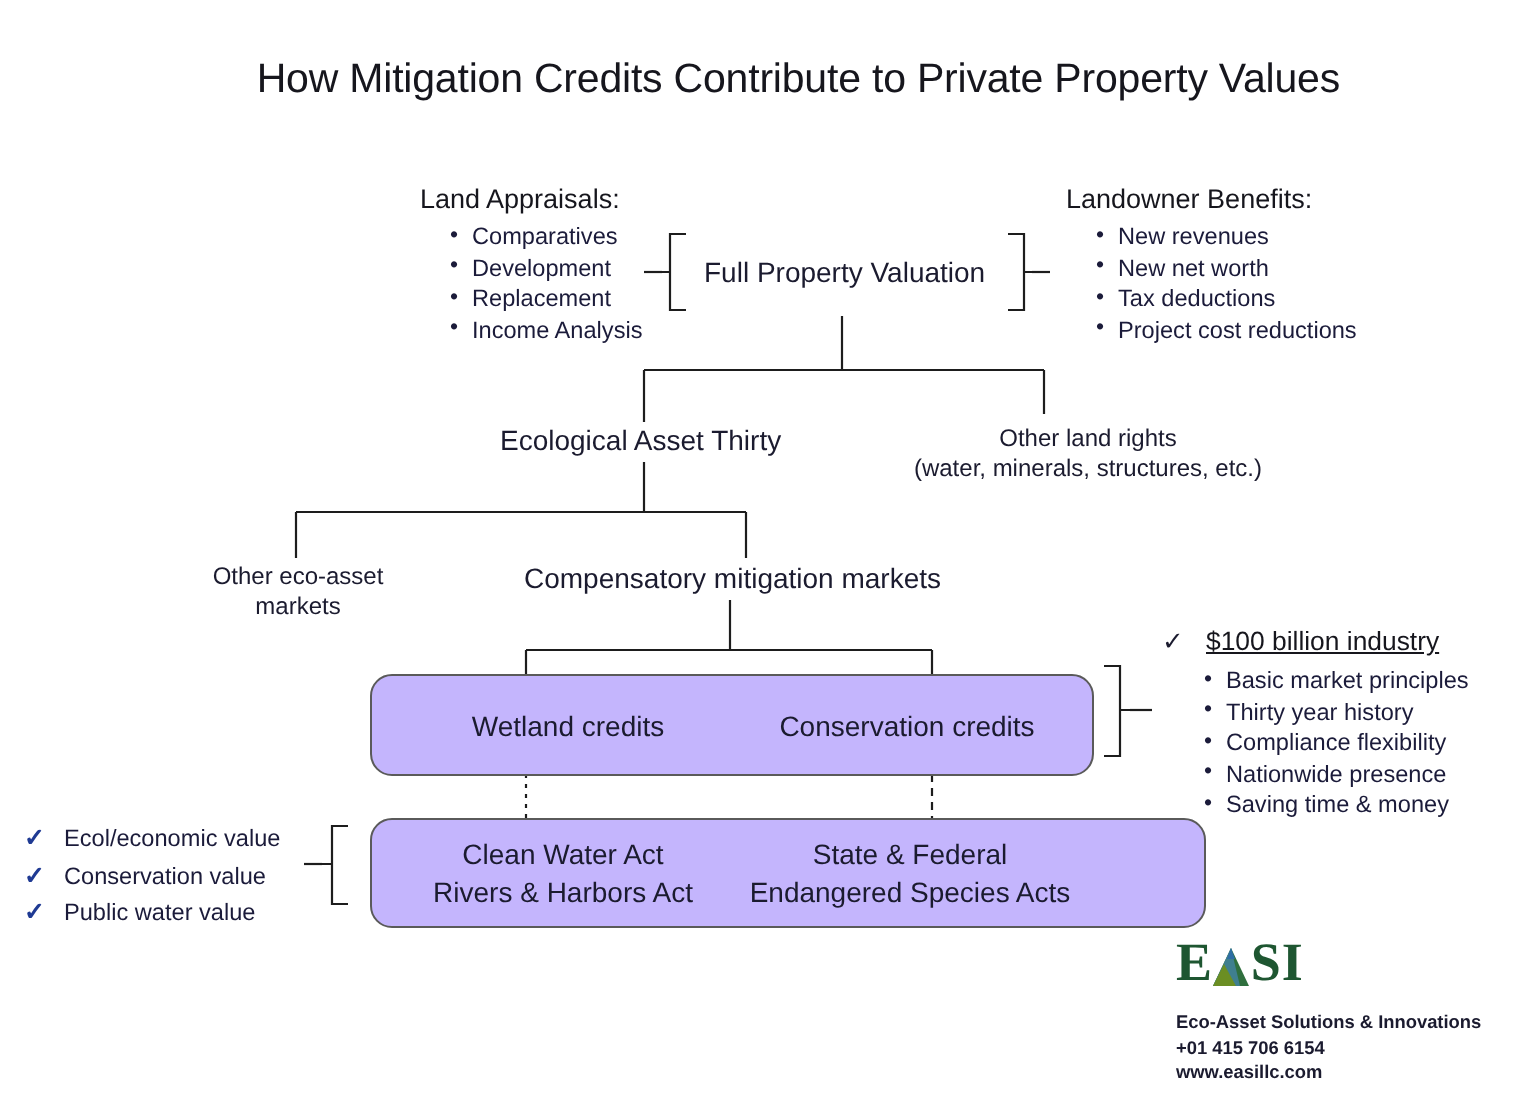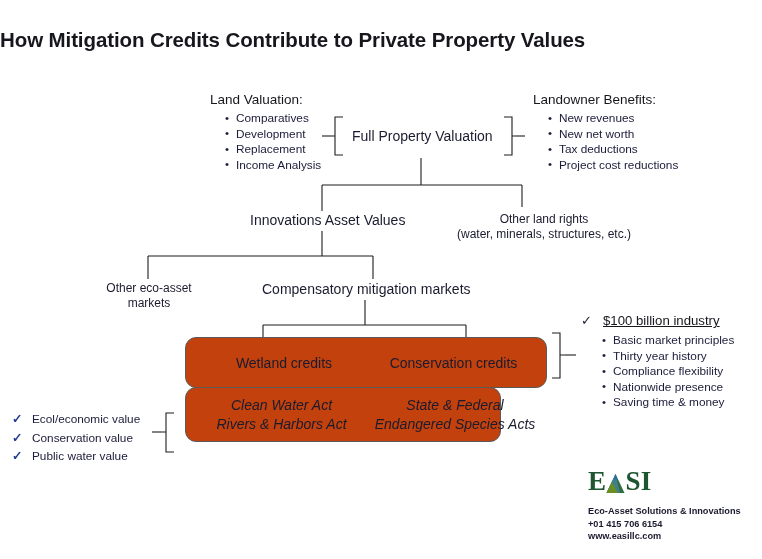--- a/index.html
+++ b/index.html
@@ -20,23 +20,23 @@
     left: 0; top: 0;
     width: 762px;
     height: 559px;
   }
   .abs { position: absolute; }
 
   
   #title {
     left: 0; top: 28px;
     width: 670px;
-    text-align: left;
+    text-align: right;
     font-size: 20.5px;
-    font-weight: bold;
+    font-weight: normal;
     color: #16161d;
     letter-spacing: -0.1px;
   }
 
   
   .list-head {
     font-size: 13.5px;
     color: #16161d;
     white-space: nowrap;
   }
@@ -90,21 +90,21 @@
   .node-text.small {
     font-size: 12px;
     text-align: center;
     line-height: 15px;
   }
 
   
   .round-box {
     border: 1.1px solid #5a5a5a;
     border-radius: 11px;
-    background: #c2410c;
+    background: #c4b5fd;
     box-sizing: border-box;
   }
   .box-label {
     position: absolute;
     font-size: 14px;
     color: #1b1b2f;
     white-space: nowrap;
     text-align: center;
     line-height: 19px;
   }
@@ -186,61 +186,61 @@
     <path d="M565,355 L576,355"></path>
 
     <path d="M174,413 L166,413 L166,432 L161,432 L166,432 L166,452 L174,452"></path>
     <path d="M161,432 L152,432"></path>
   </g>
 </svg>
 
 <div class="abs" id="title">How Mitigation Credits Contribute to Private Property Values</div>
 
 <div class="abs" style="left:210px; top:92px;">
-  <div class="list-head">Land Valuation:</div>
+  <div class="list-head">Land Appraisals:</div>
   <ul class="bullet-list" style="margin-top:4px; margin-left:13px;">
     <li>Comparatives</li>
     <li>Development</li>
     <li>Replacement</li>
     <li>Income Analysis</li>
   </ul>
 </div>
 
 <div class="abs" style="left:533px; top:92px;">
   <div class="list-head">Landowner Benefits:</div>
   <ul class="bullet-list" style="margin-top:4px; margin-left:13px;">
     <li>New revenues</li>
     <li>New net worth</li>
     <li>Tax deductions</li>
     <li>Project cost reductions</li>
   </ul>
 </div>
 
 <div class="abs node-text" style="left:352px; top:128px;">Full Property Valuation</div>
 
-<div class="abs node-text" style="left:250px; top:212px;">Innovations Asset Values</div>
+<div class="abs node-text" style="left:250px; top:212px;">Ecological Asset Thirty</div>
 
 <div class="abs" style="left:440px; top:212px; width:208px; text-align:center;">
   <div class="node-text small">Other land rights</div>
   <div class="node-text small">(water, minerals, structures, etc.)</div>
 </div>
 
 <div class="abs" style="left:96px; top:281px; width:106px; text-align:center;">
   <div class="node-text small">Other eco-asset</div>
   <div class="node-text small">markets</div>
 </div>
 
 <div class="abs node-text" style="left:262px; top:281px;">Compensatory mitigation markets</div>
 
 <div class="abs round-box" style="left:185px; top:337px; width:362px; height:51px;">
   <div class="box-label" style="left:18px; top:16px; width:160px;">Wetland credits</div>
   <div class="box-label" style="left:185px; top:16px; width:165px;">Conservation credits</div>
 </div>
 
-<div class="abs round-box" style="left:185px; top:387px; width:316px; height:55px;font-style:italic;">
+<div class="abs round-box" style="left:185px; top:409px; width:418px; height:55px;">
   <div class="box-label" style="left:8px; top:8px; width:175px;">
     <div>Clean Water Act</div>
     <div>Rivers &amp; Harbors Act</div>
   </div>
   <div class="box-label" style="left:180px; top:8px; width:178px;">
     <div>State &amp; Federal</div>
     <div>Endangered Species Acts</div>
   </div>
 </div>
 

